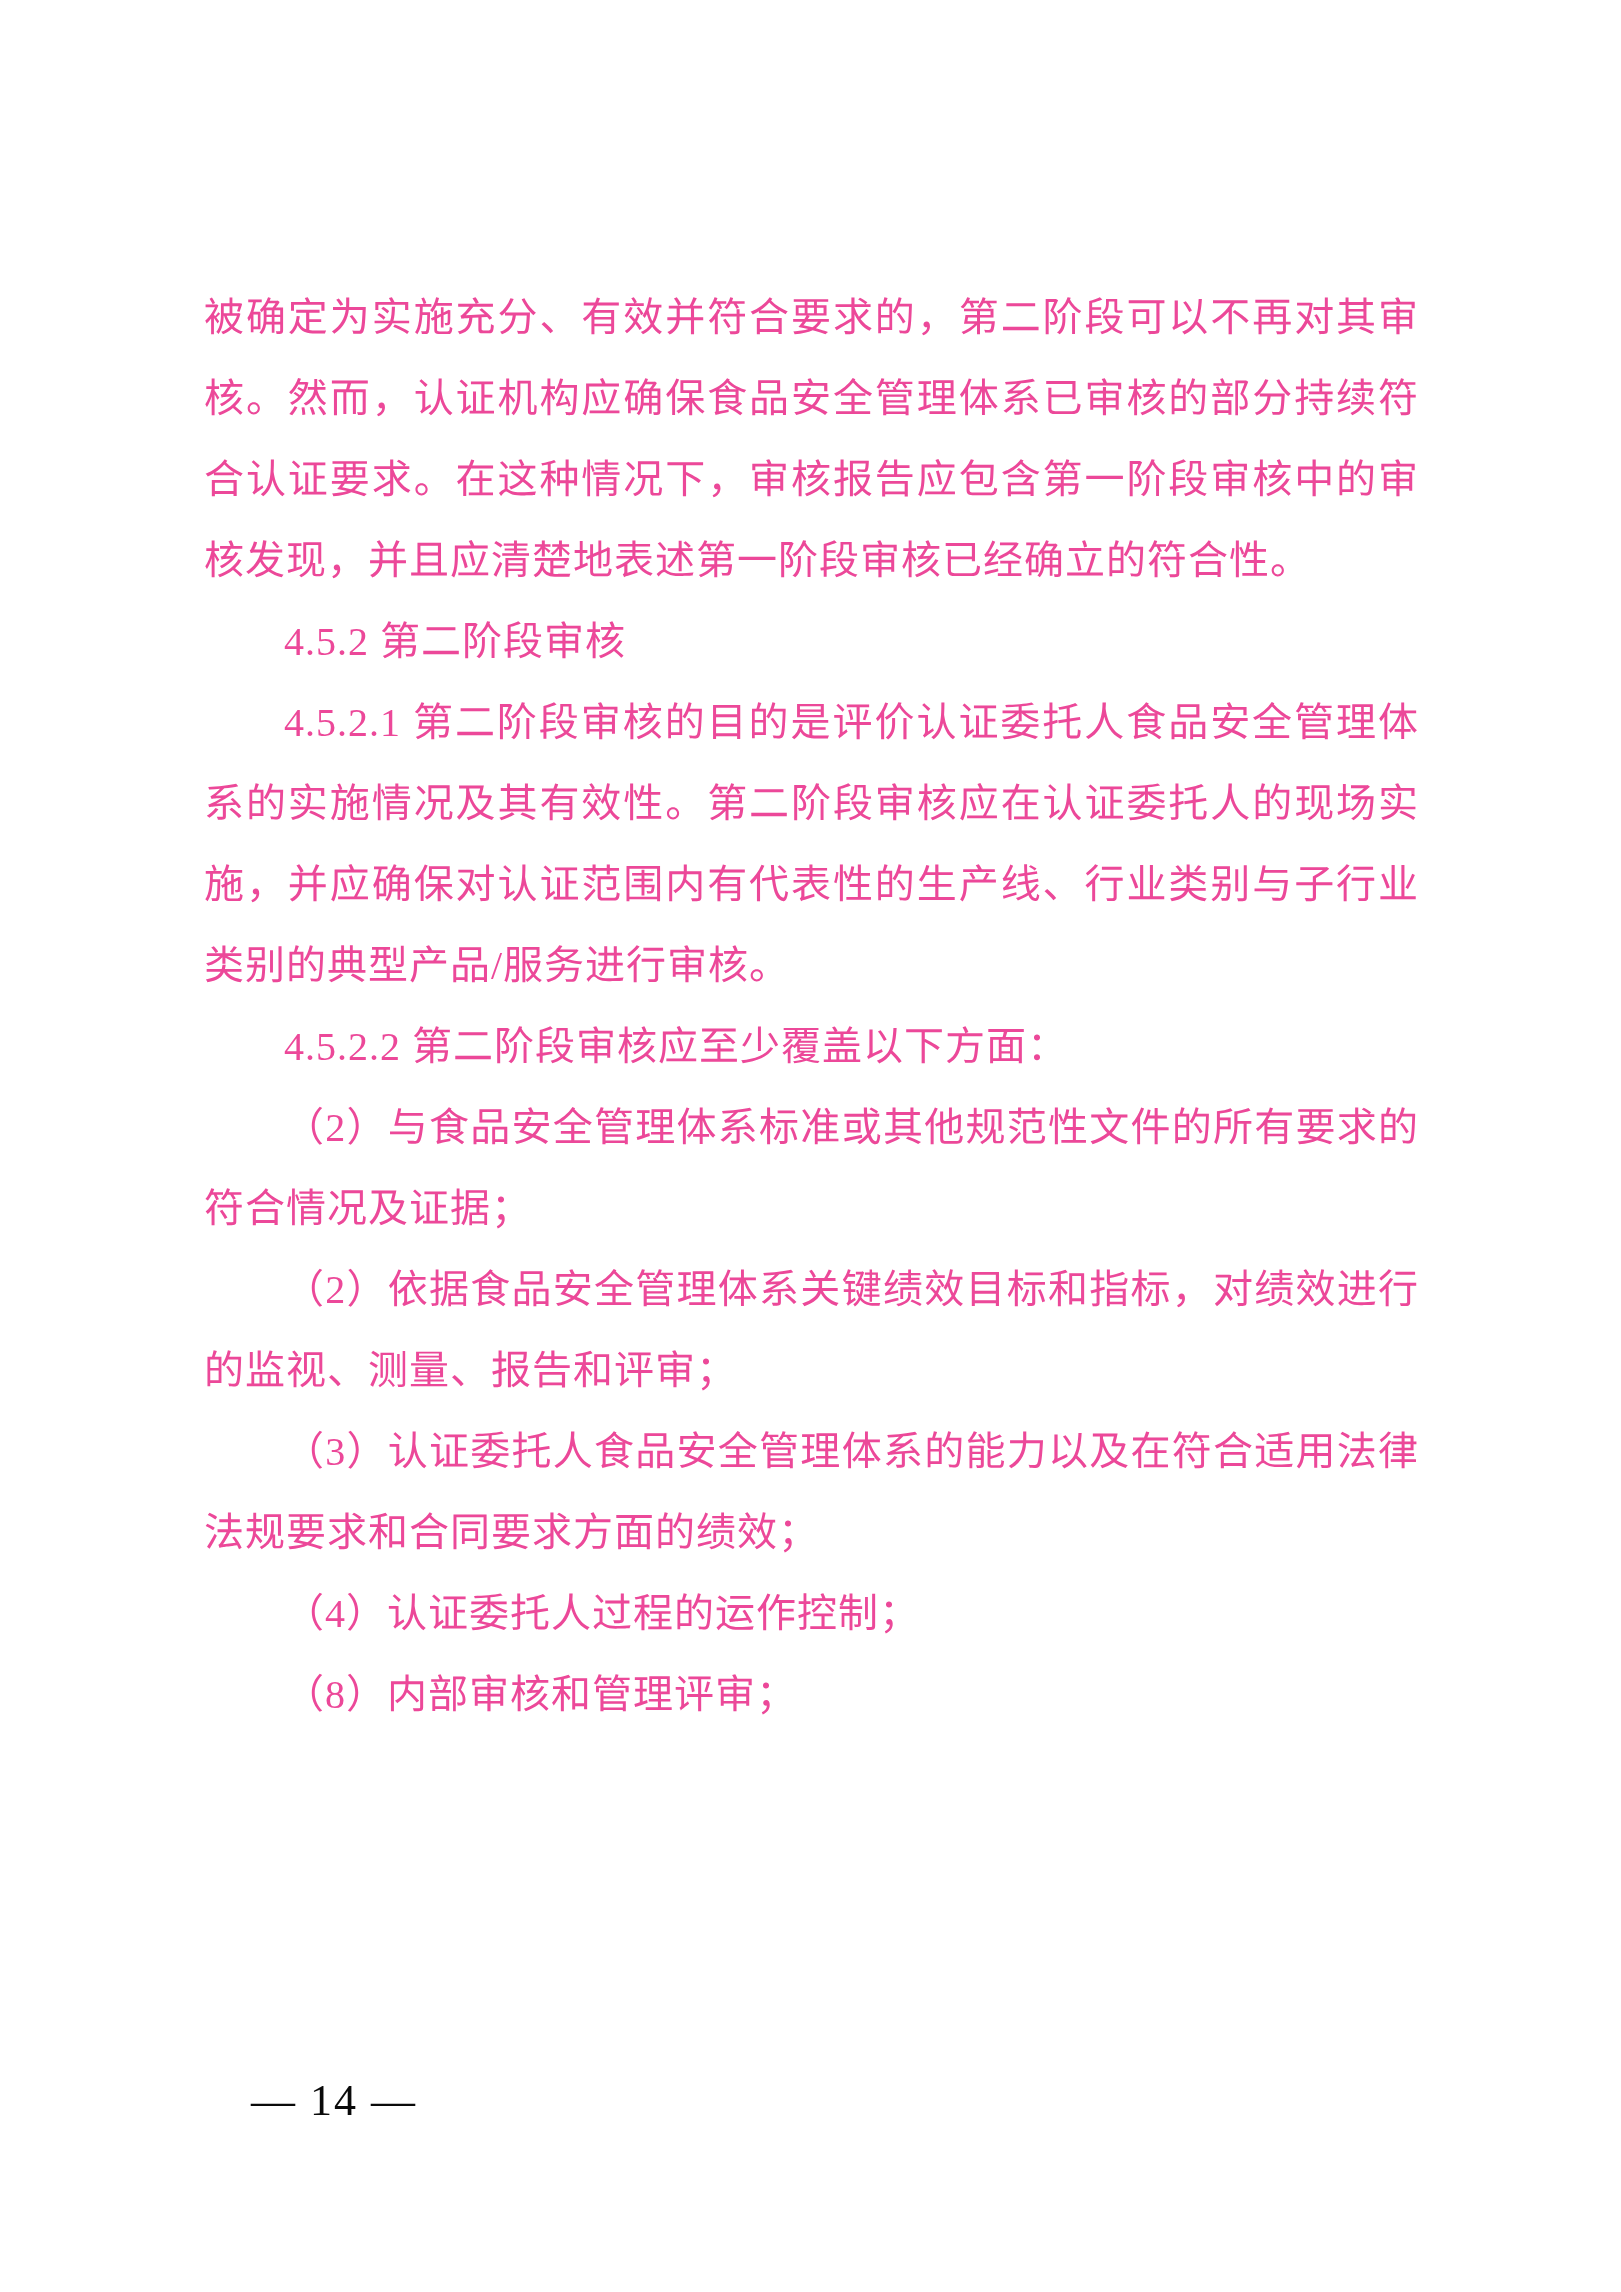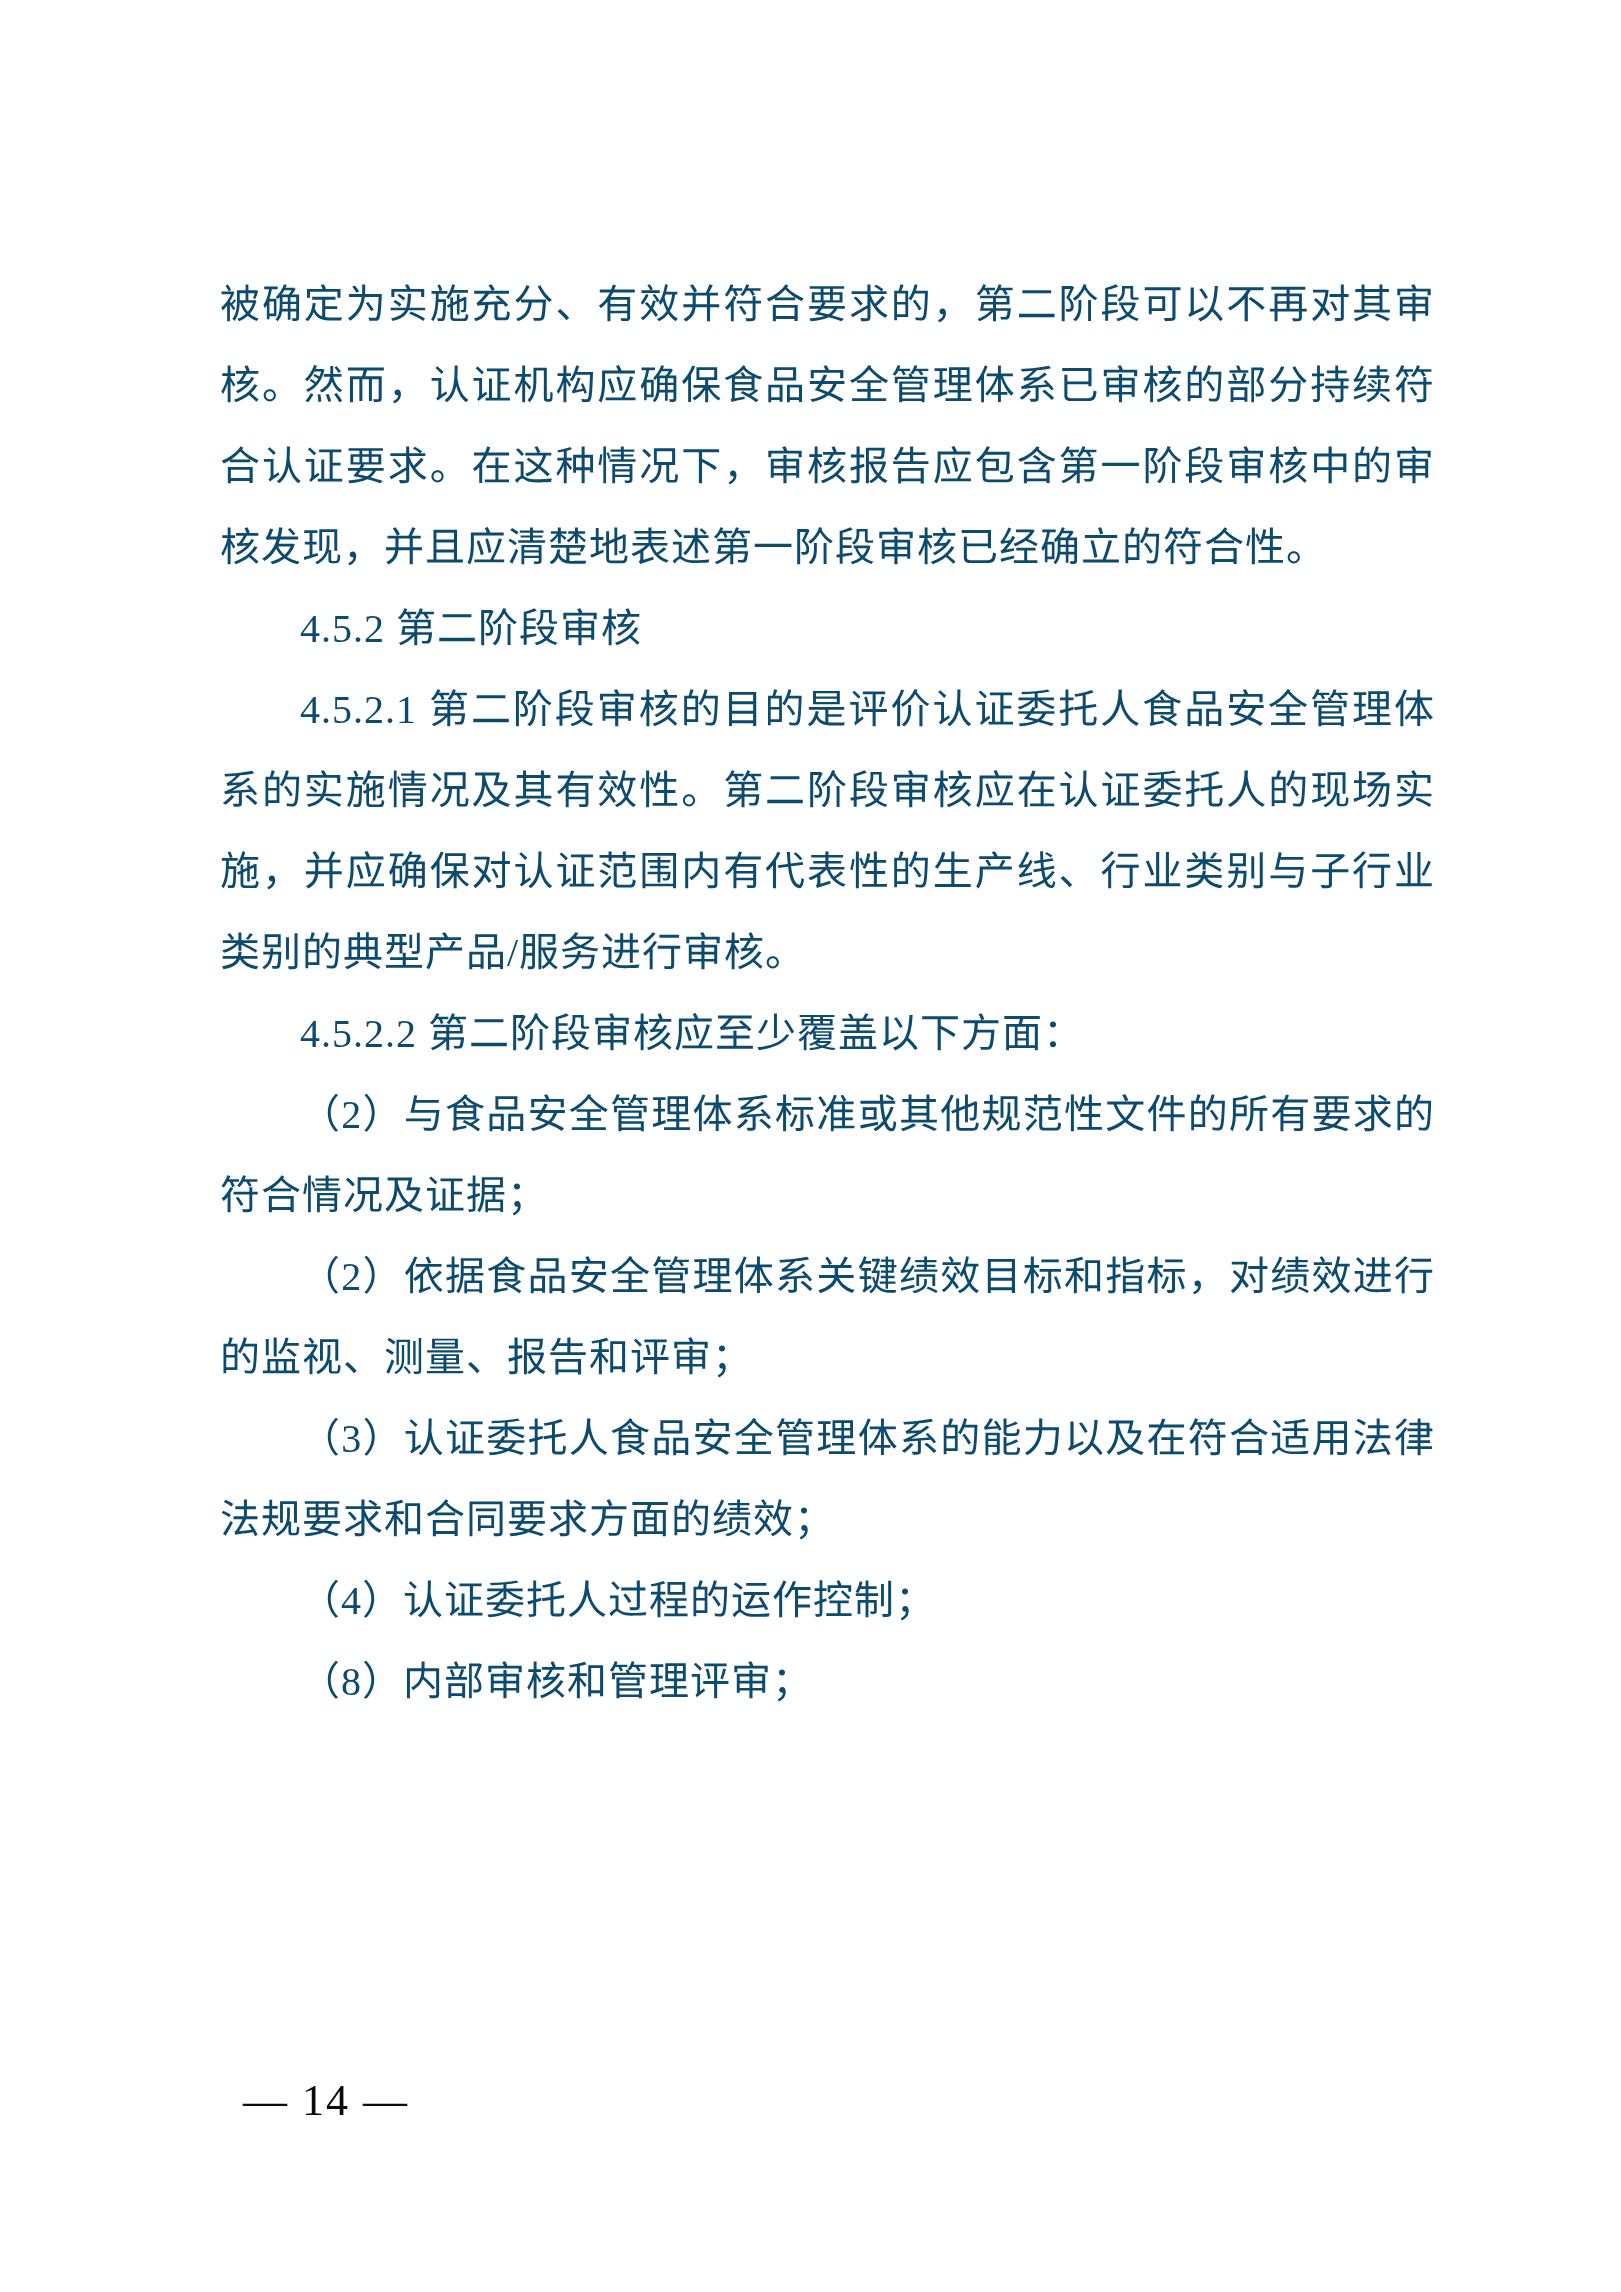--- a/index.html
+++ b/index.html
@@ -19,40 +19,39 @@
     position: absolute;
     left: 0;
     top: 0;
     width: 1621px;
     height: 2293px;
     background: #ffffff;
   }
   .body-text {
     position: absolute;
     left: 204px;
-    top: 264px;
+    top: 277px;
     width: 1215px;
     font-size: 40px;
     line-height: 81px;
     letter-spacing: 1px;
     text-align: justify;
     text-justify: inter-character;
-    color: #0c4a6e;
-    margin-left: 16px;
+    color: #ec4899;
   }
   .body-text p {
     margin: 0;
     padding: 0;
   }
   .body-text p.indent {
     text-indent: 2em;
   }
   .page-footer {
     position: absolute;
-    left: 243px;
+    left: 251px;
     top: 2076px;
     font-size: 44px;
     line-height: 49px;
     letter-spacing: 2px;
     color: #0a0a0a;
     white-space: pre;
   }
 </style>
 </head>
 <body>

